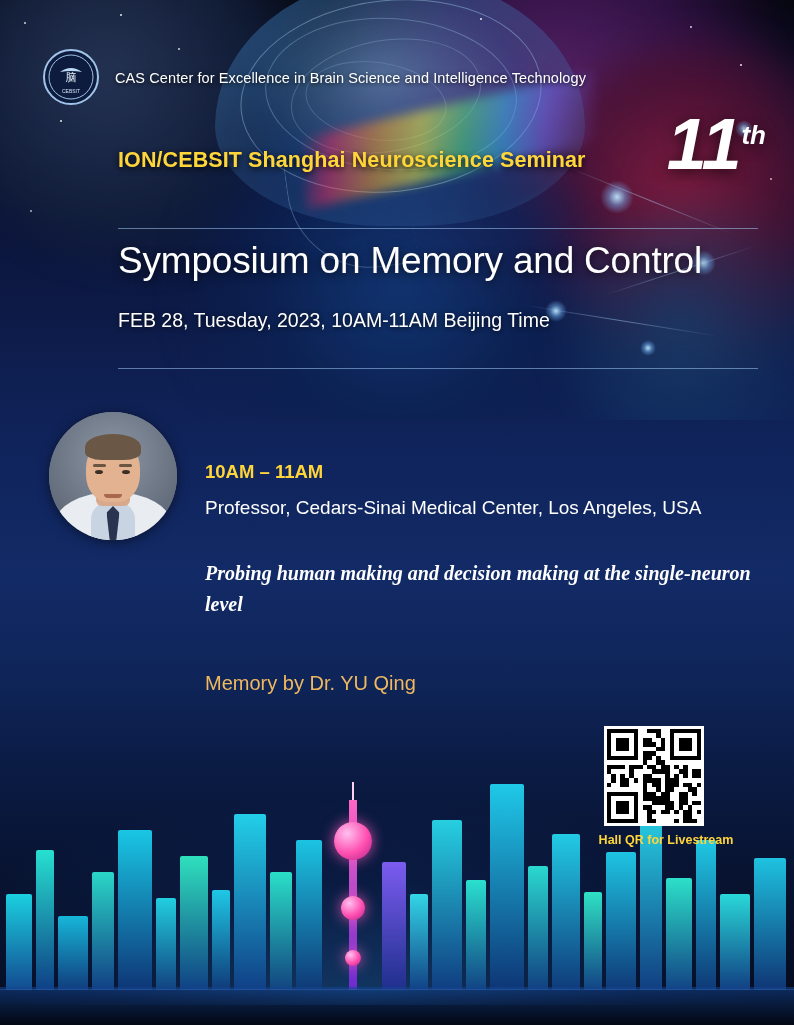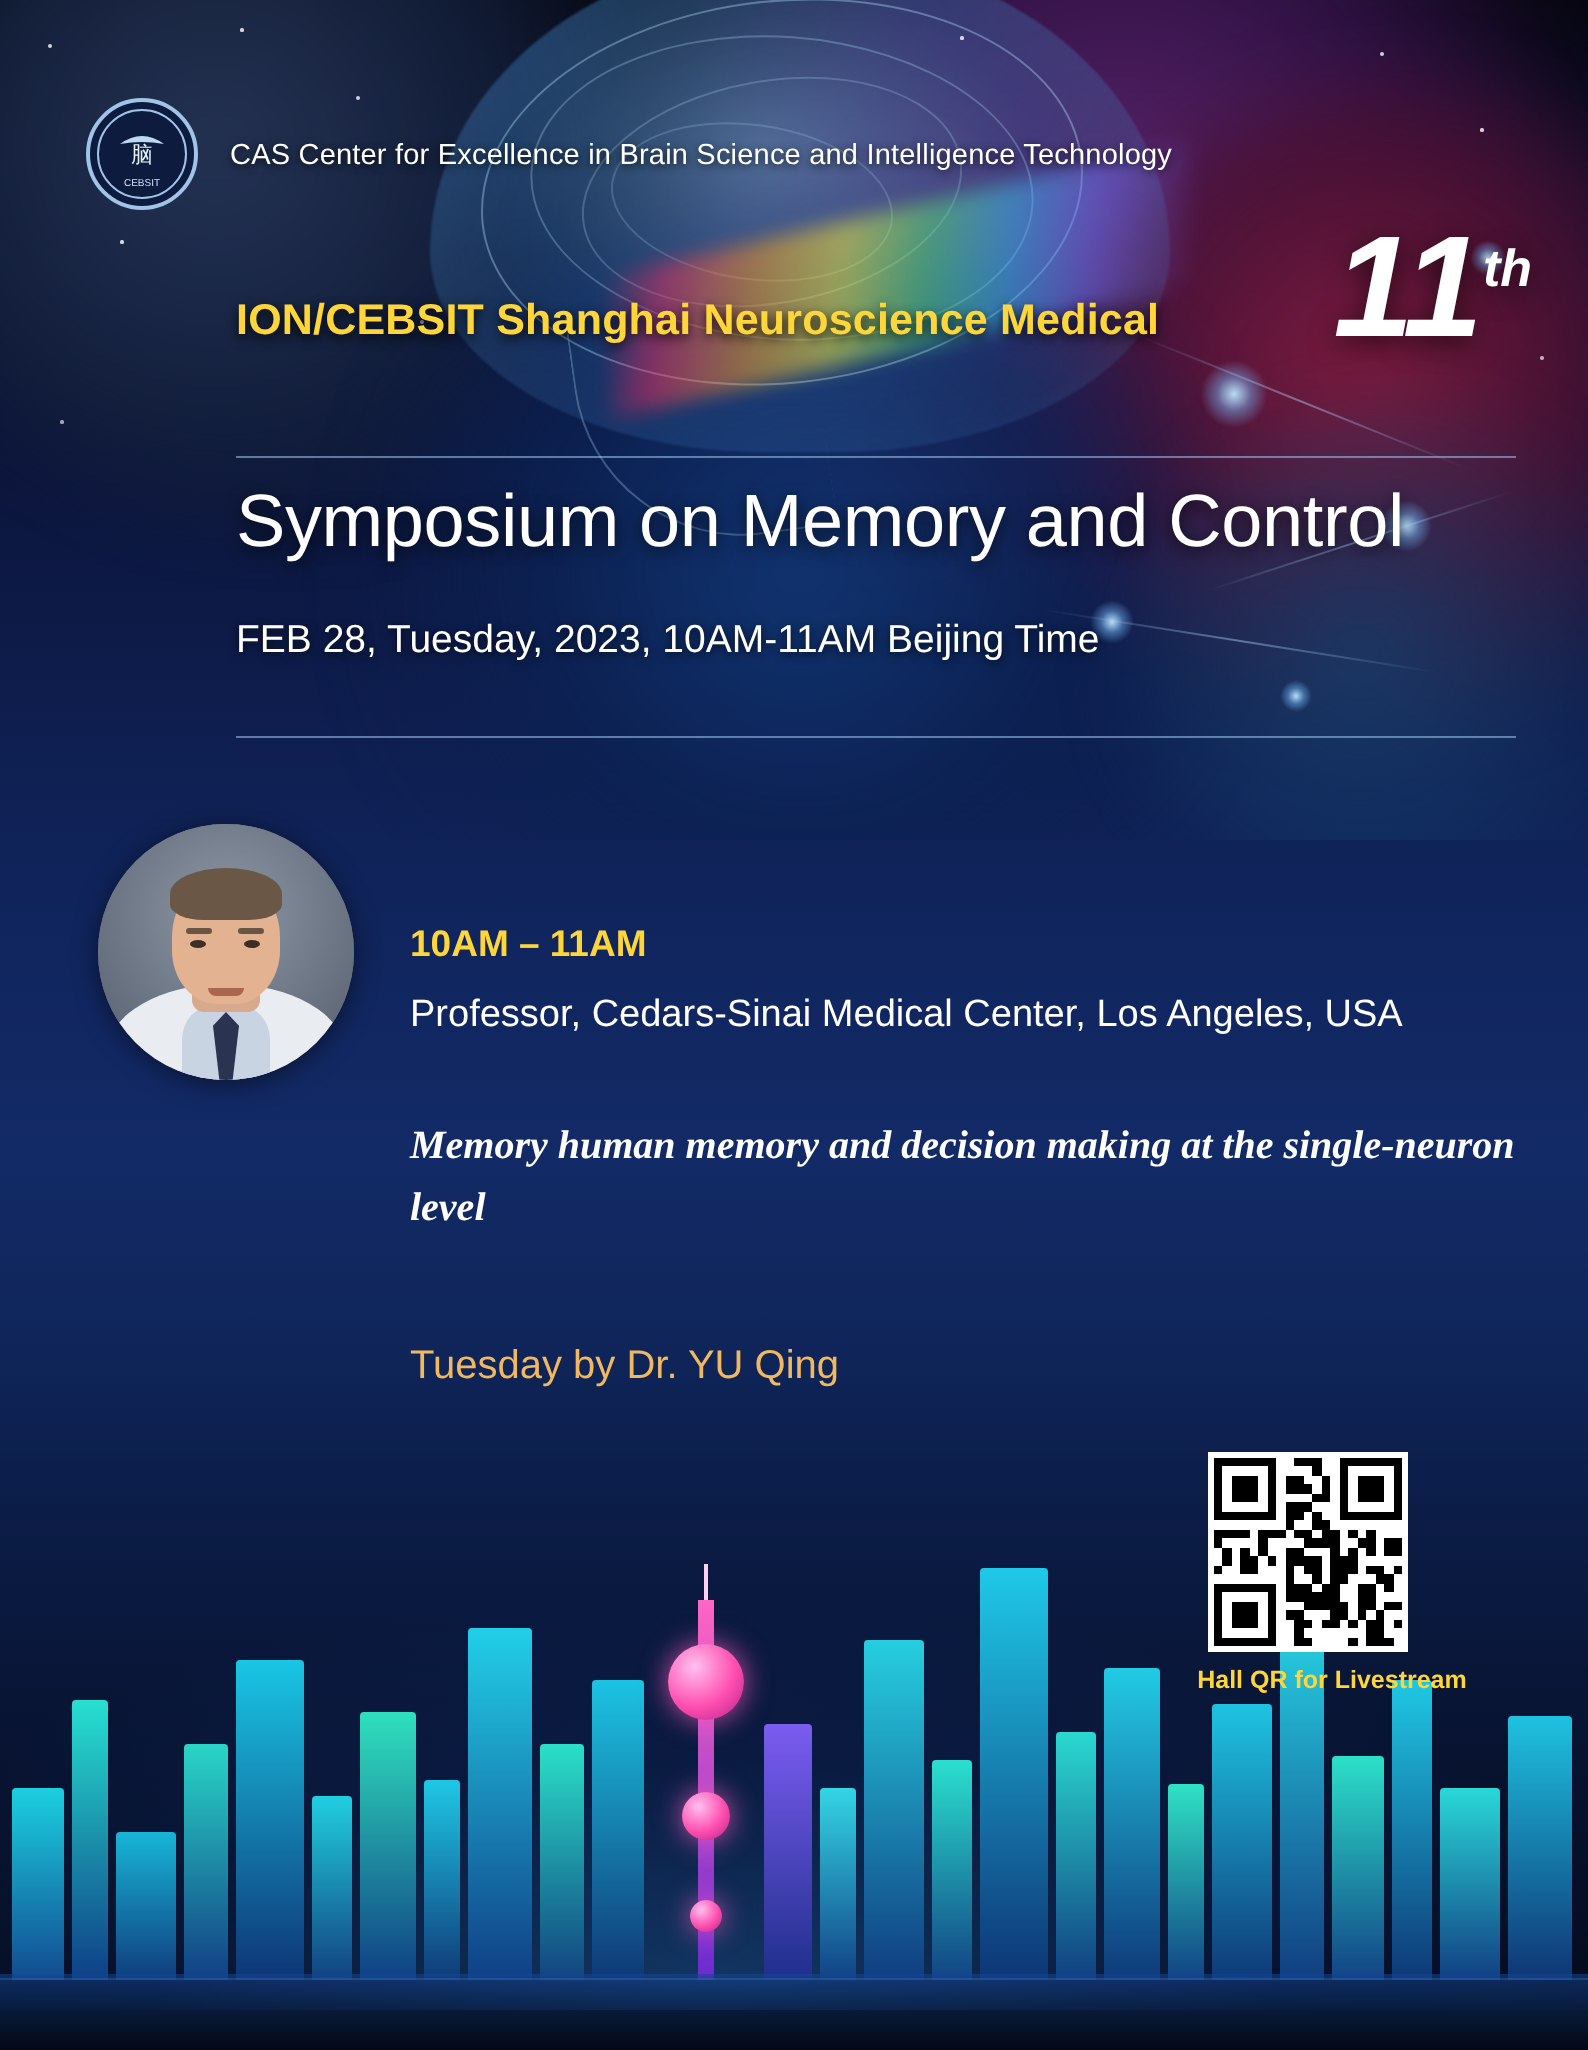--- a/index.html
+++ b/index.html
@@ -441,21 +441,21 @@
       <circle cx="29" cy="29" r="27" fill="#0d1b3e" stroke="#9fc4e8" stroke-width="2"></circle>
       <circle cx="29" cy="29" r="22" fill="none" stroke="#9fc4e8" stroke-width="1"></circle>
       <path d="M18 24 Q29 16 40 24 Q29 22 18 24 Z" fill="#bcd9f2"></path>
       <text x="29" y="33" font-size="11" font-family="Liberation Serif, serif" fill="#e6f1fb" text-anchor="middle">脑</text>
       <text x="29" y="45" font-size="5" font-family="Liberation Sans, sans-serif" fill="#cfe3f7" text-anchor="middle">CEBSIT</text>
     </svg>
   </div>
 
   <div class="org-line">CAS Center for Excellence in Brain Science and Intelligence Technology</div>
 
-  <div class="seminar-1">ION/CEBSIT Shanghai Neuroscience Medical</div>
+  <div class="seminar-1">ION/CEBSIT Shanghai Neuroscience Seminar</div>
 
   <div class="edition">
     <span>11</span><span class="sup">th</span>
   </div>
 
   <div class="rule rule-top"></div>
 
   <div class="main-title">Symposium on Memory and Control</div>
   <div class="meta-1">FEB 28, Tuesday, 2023, 10AM-11AM Beijing Time</div>
 
@@ -471,23 +471,23 @@
     <div class="hair"></div>
     <div class="brow-l"></div>
     <div class="brow-r"></div>
     <div class="eye-l"></div>
     <div class="eye-r"></div>
     <div class="mouth"></div>
   </div>
 
   <div class="speaker-time">10AM – 11AM</div>
   <div class="speaker-affil">Professor, Cedars-Sinai Medical Center, Los Angeles, USA</div>
-  <div class="speaker-talk">Memory human memory and decision making at the single-neuron level</div>
-
-  <div class="host">Tuesday by Dr. YU Qing</div>
+  <div class="speaker-talk">Probing human making and decision making at the single-neuron level</div>
+
+  <div class="host">Memory by Dr. YU Qing</div>
 
   <div class="skyline">
     <div class="sky-glow"></div>
 
     <div class="bldg" style="left:6px;width:26px;height:96px;background:linear-gradient(180deg,#1bd0e0,#124a90);"></div>
     <div class="bldg" style="left:36px;width:18px;height:140px;background:linear-gradient(180deg,#27e0d0,#0e3f86);"></div>
     <div class="bldg" style="left:58px;width:30px;height:74px;background:linear-gradient(180deg,#17b6d8,#103c7c);"></div>
     <div class="bldg" style="left:92px;width:22px;height:118px;background:linear-gradient(180deg,#2ad6c7,#123f84);"></div>
     <div class="bldg" style="left:118px;width:34px;height:160px;background:linear-gradient(180deg,#19c6e4,#0e3576);"></div>
     <div class="bldg" style="left:156px;width:20px;height:92px;background:linear-gradient(180deg,#21cfe0,#12417f);"></div>

